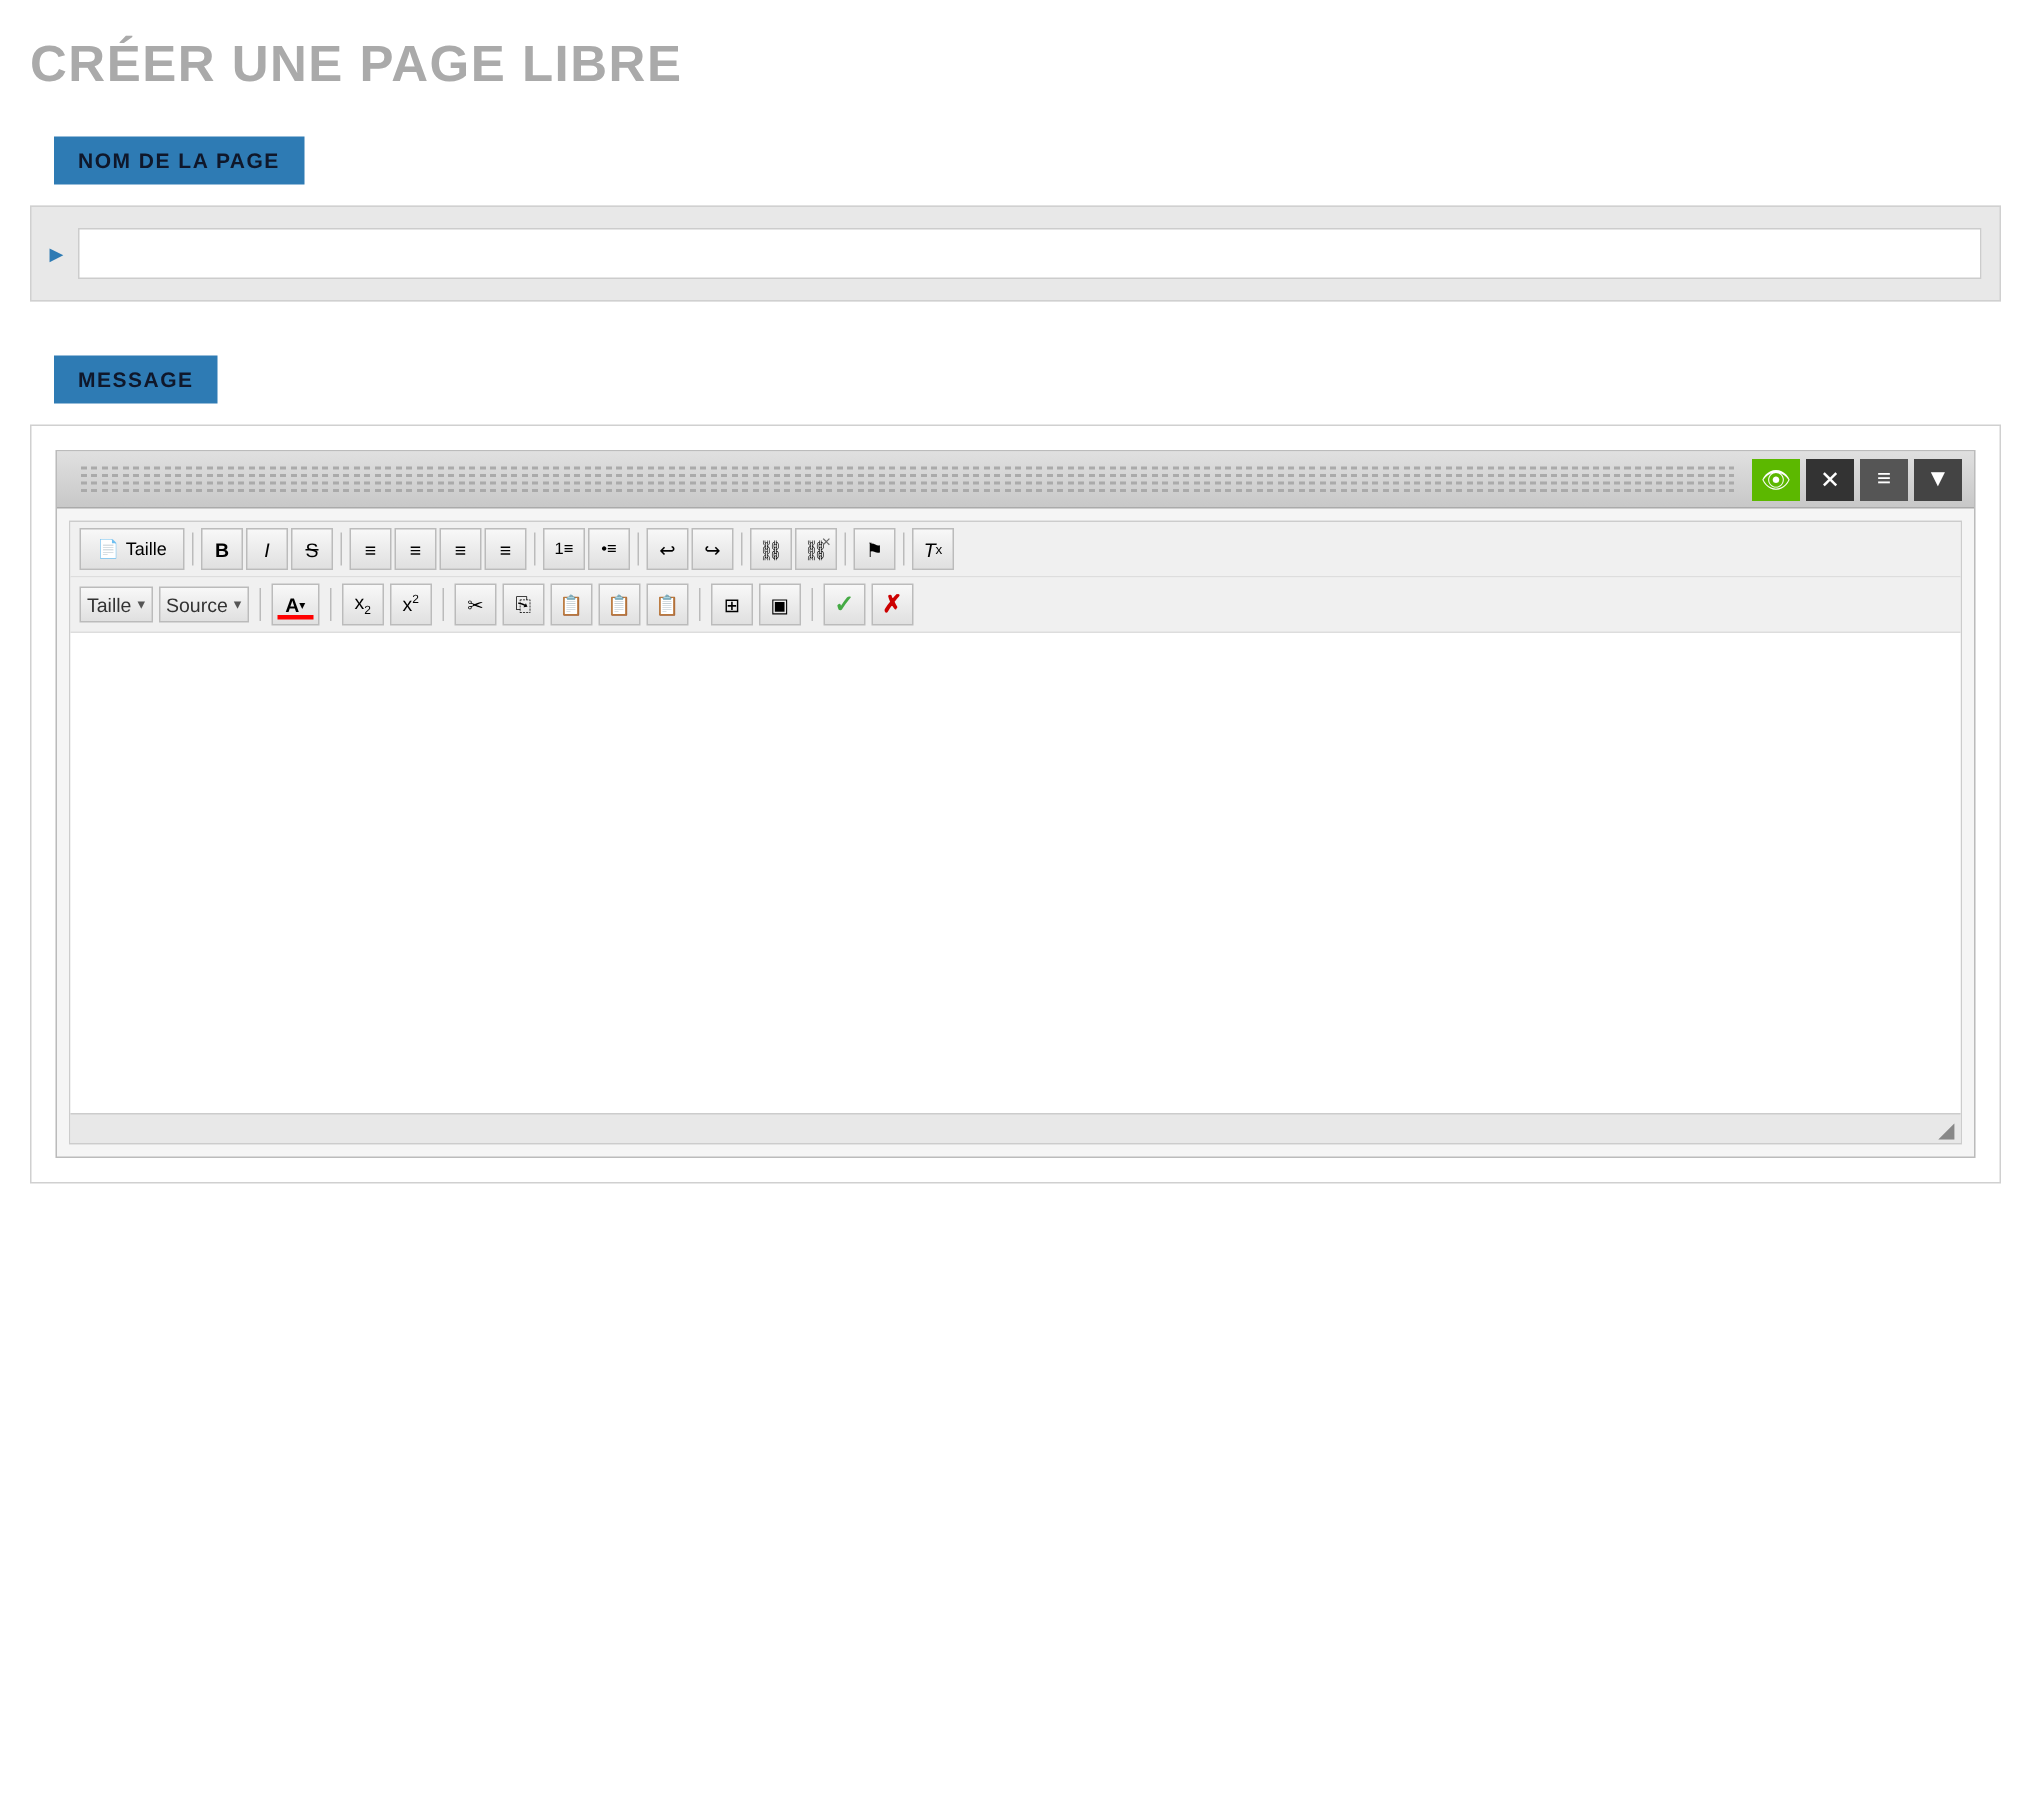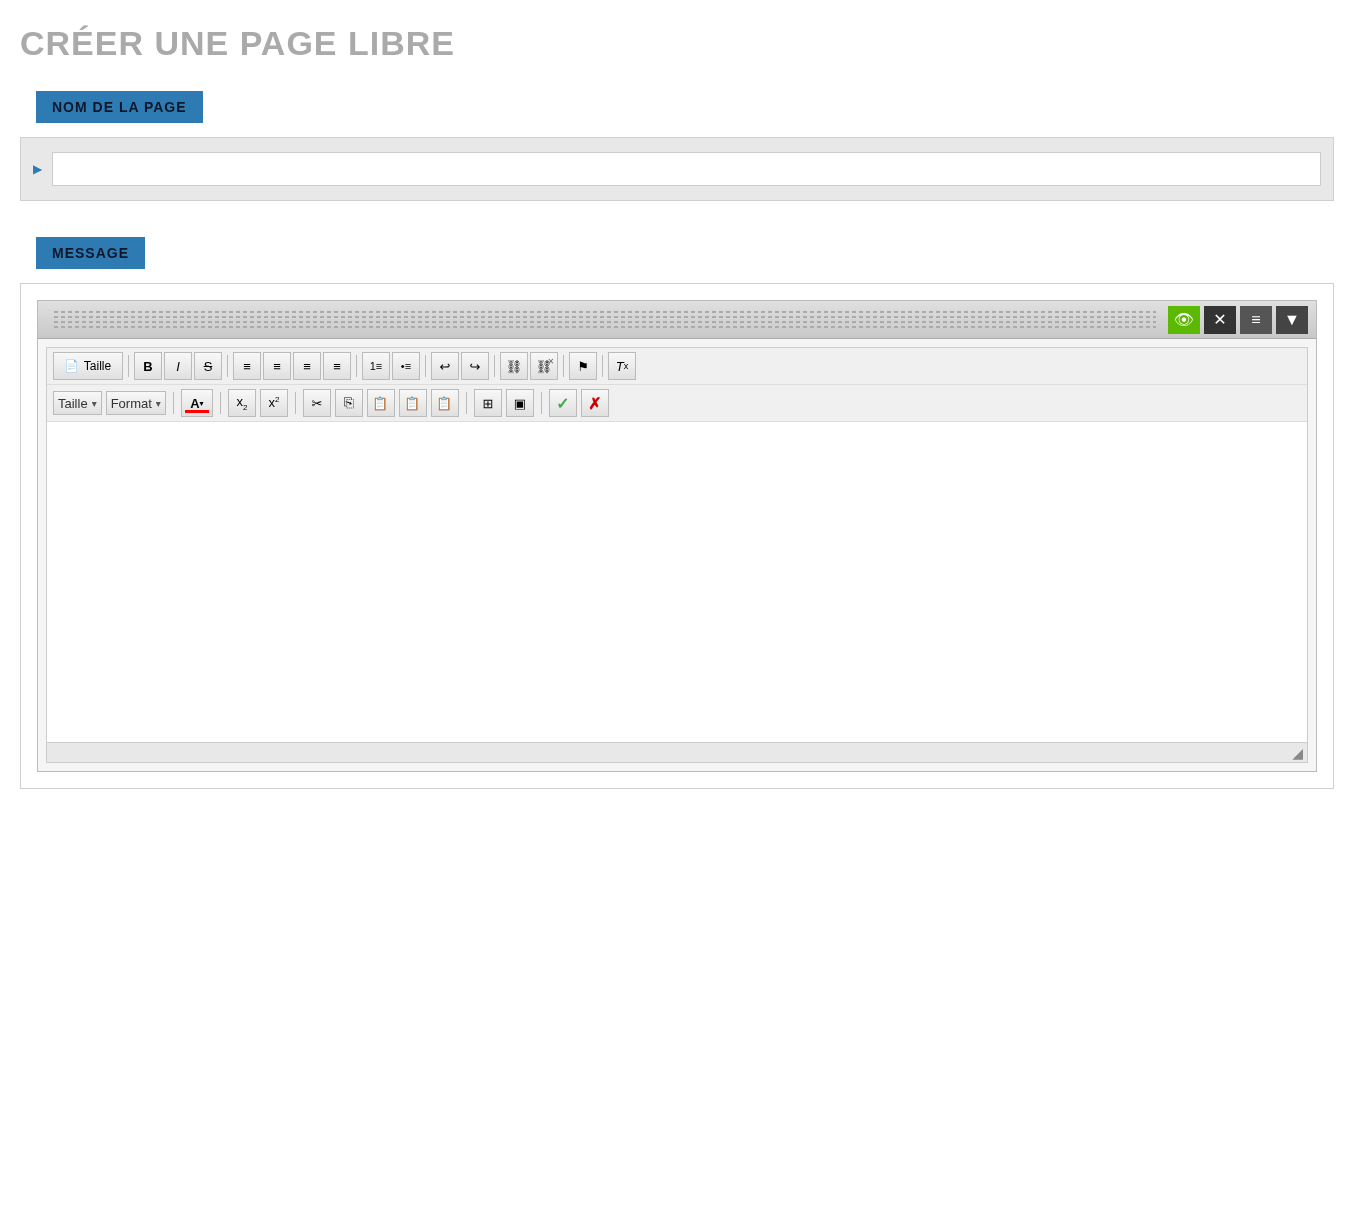--- a/index.html
+++ b/index.html
@@ -357,21 +357,21 @@
         </div>
 
         <div class="toolbar-row2">
 
           <div class="tb-select">
             <span>Taille</span>
             <span class="tb-select-arrow">▾</span>
           </div>
 
           <div class="tb-select">
-            <span>Format</span>
+            <span>Source</span>
             <span class="tb-select-arrow">▾</span>
           </div>
 
           <div class="tb-divider"></div>
 
           <button class="tb-btn color-btn" style="position:relative; min-width:32px;">
             <span style="font-weight:bold;">A</span>
             <span class="color-bar"></span>
             <span style="font-size:8px;">▾</span>
           </button>

